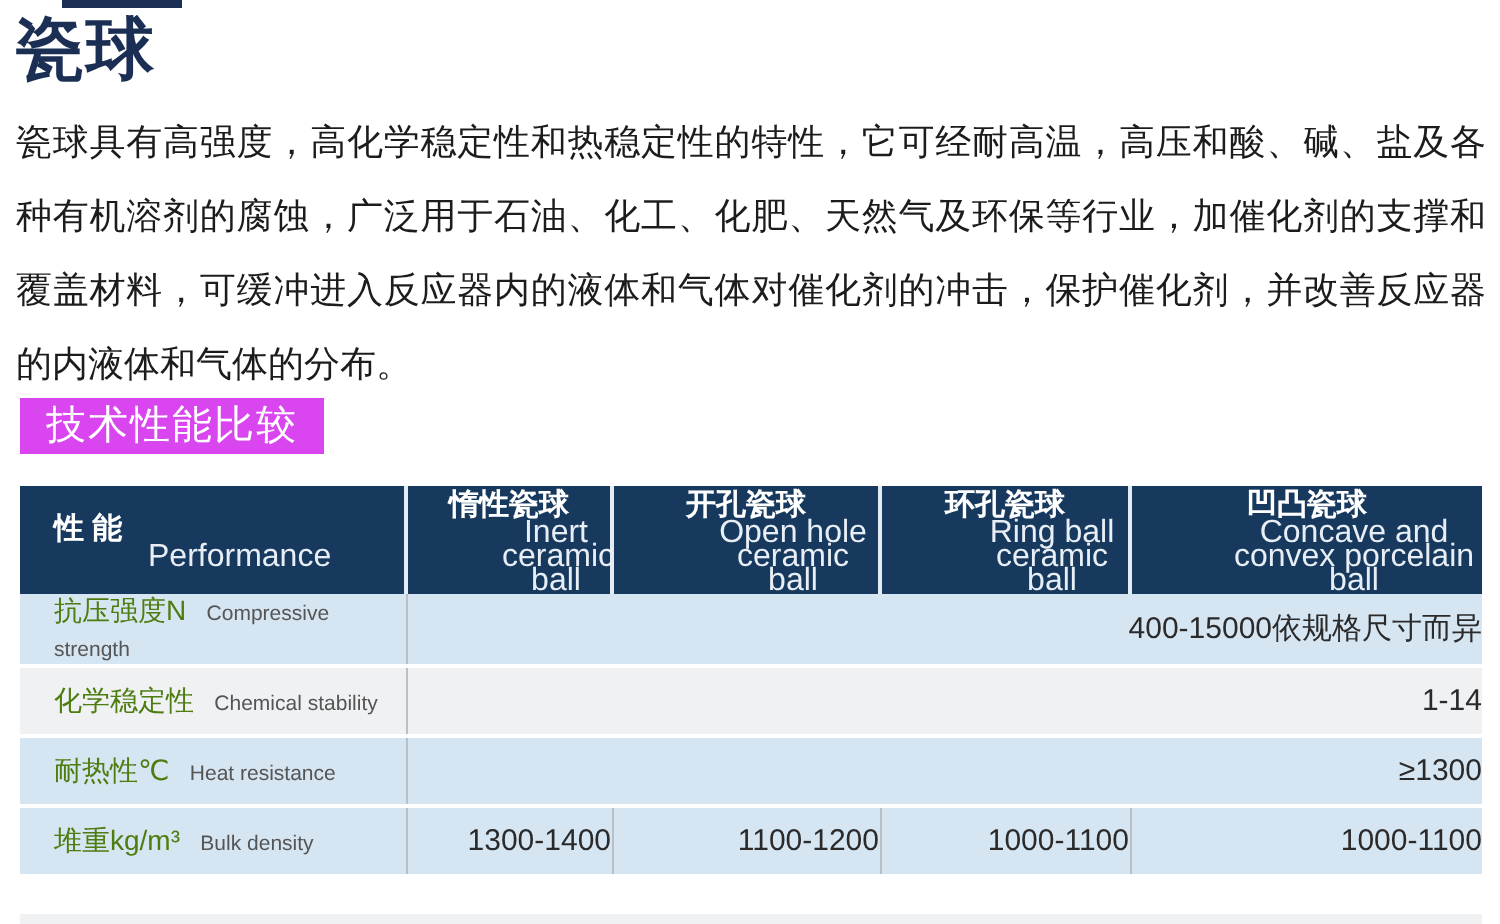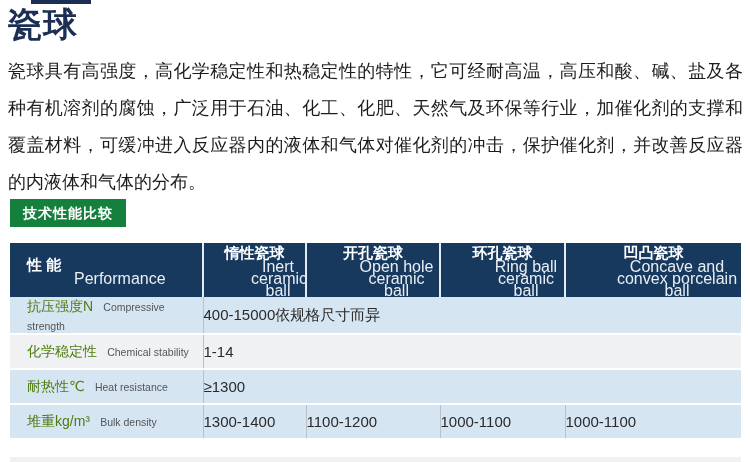--- a/index.html
+++ b/index.html
@@ -11,21 +11,21 @@
   .page-title{
     position:absolute;left:8px;top:2px;margin:0;
     font-size:34px;font-weight:bold;color:#1b2e54;letter-spacing:1px;
   }
   .intro{
     position:absolute;left:8px;top:53px;width:735px;margin:0;
     font-size:18px;line-height:37px;color:#1c1c1c;text-align:justify;
   }
   .badge{
     position:absolute;left:10px;top:199px;height:28px;
-    background:#15803d;color:#ffffff;font-size:14px;font-weight:bold;
+    background:#d946ef;color:#ffffff;font-size:20px;font-weight:normal;
     line-height:28px;padding:0 13px;letter-spacing:1px;
   }
   .tbl{
     position:absolute;left:10px;top:243px;width:731px;
     border-collapse:collapse;table-layout:fixed;
   }
   .tbl col.c0{width:193px}.tbl col.c1{width:103px}
   .tbl col.c2{width:134px}.tbl col.c3{width:125px}.tbl col.c4{width:176px}
   .tbl thead th{
     background:#17395e;color:#ffffff;height:54px;
@@ -36,21 +36,21 @@
   .th-en{font-size:16px;line-height:12px;display:block;color:#e8eef5;margin-left:47px;}
   .th-perf{text-align:left !important;padding-left:17px !important;}
   .tbl tbody td{
     height:33px;vertical-align:middle;padding:0;
     border-bottom:2px solid #ffffff;font-size:15px;color:#2a2a2a;
   }
   .tbl tbody tr.r0 td{height:28px;}
   .tbl tbody tr.blue td{background:#d6e5f2;}
   .tbl tbody tr.gray td{background:#eff1f3;}
   .tbl tbody td.lbl{text-align:left;padding-left:17px;}
-  .tbl tbody td.val{text-align:left;border-left:1px solid #b9c0c7;}
+  .tbl tbody td.val{text-align:right;border-left:1px solid #b9c0c7;}
   .lbl-zh{font-size:14px;color:#4d7c0f;}
   .lbl-en{font-size:10.5px;color:#555555;margin-left:6px;}
   .partial-row{position:absolute;left:10px;top:457px;width:731px;height:5px;background:#eff1f3;}
 </style>
 </head>
 <body>
 
 <div class="page">
 
   <div class="crop-sliver"></div>

